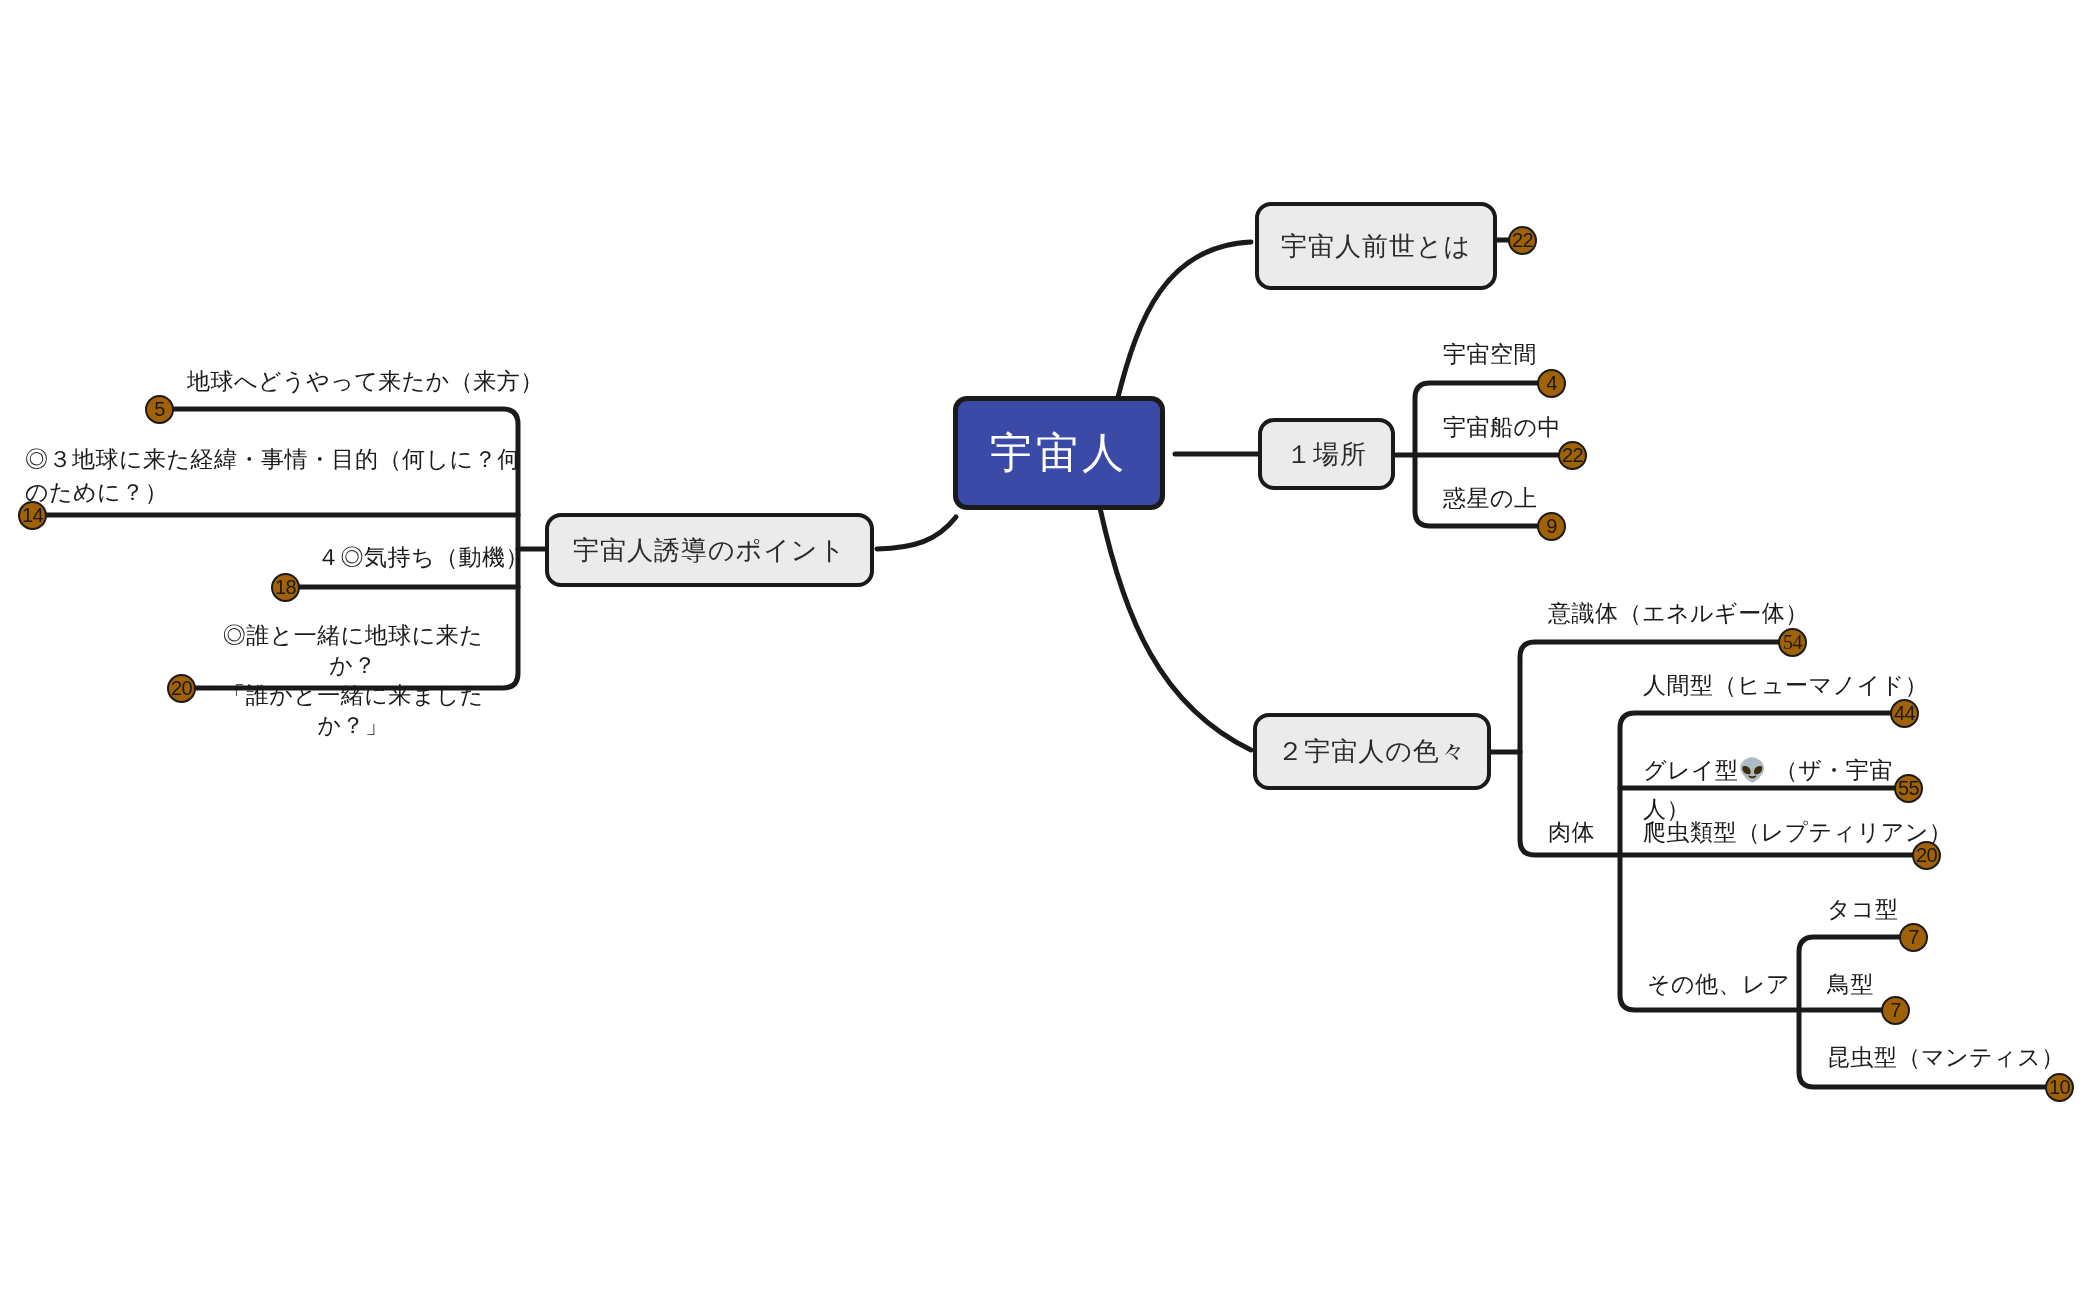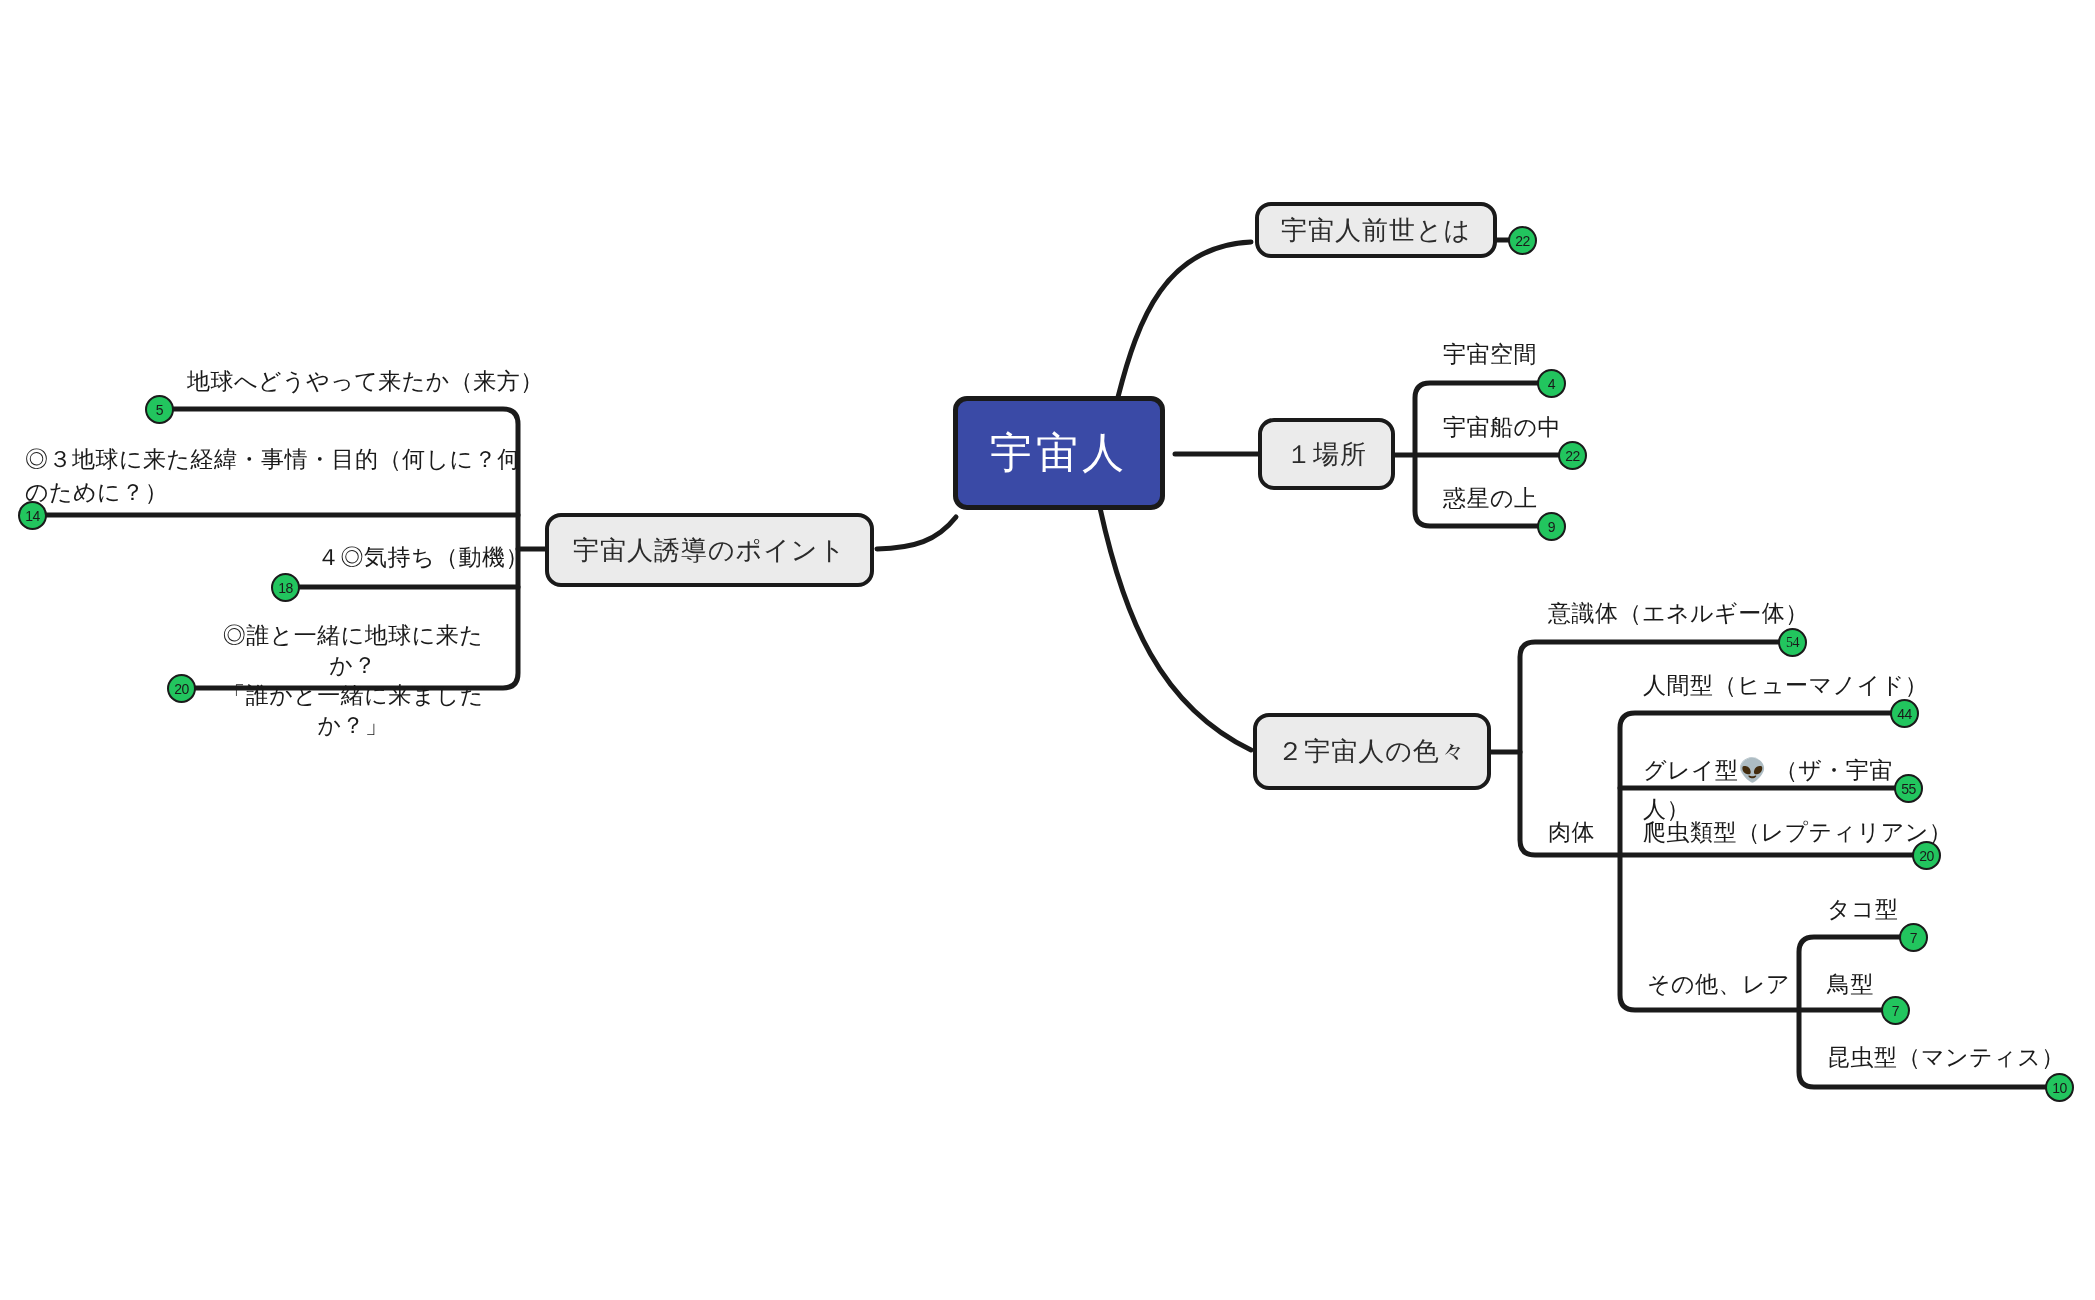--- a/index.html
+++ b/index.html
@@ -61,27 +61,27 @@
     cursor: default;
   }
   .leaf.lh33 { line-height: 33px; }
   .leaf.lh39 { line-height: 39px; }
   .leaf.lh30 { line-height: 30px; text-align: center; width: 290px; }
   .badge {
     position: absolute;
     box-sizing: border-box;
     width: 29px;
     height: 29px;
-    background: #22c55e;
+    background: #a16207;
     border: 2.5px solid #1a1a1a;
     border-radius: 50%;
     display: flex;
     align-items: center;
     justify-content: center;
-    font-size: 14px;
+    font-size: 20px;
     color: #1a1a1a;
     letter-spacing: -0.5px;
   }
 </style>
 </head>
 <body>
 
 <div id="canvas">
 
   <svg id="wires" viewBox="0 0 2095 1300">
@@ -100,21 +100,21 @@
     <path d="M 174 409 L 503 409 Q 518 409 518 424 L 518 673 Q 518 688 503 688 L 196 688"></path>
     <path d="M 47 515 L 518 515"></path>
     <path d="M 300 587 L 518 587"></path>
     <path d="M 518 549 L 548 549"></path>
   </svg>
 
   <div class="box root" style="left:953px; top:396px; width:212px; height:114px;">
     <span>宇宙人</span>
   </div>
 
-  <div class="box" style="left:1255px; top:202px; width:242px; height:56px;">
+  <div class="box" style="left:1255px; top:202px; width:242px; height:88px;">
     <span>宇宙人前世とは</span>
   </div>
 
   <div class="box" style="left:1258px; top:418px; width:137px; height:72px;">
     <span>１場所</span>
   </div>
 
   <div class="box" style="left:1253px; top:713px; width:238px; height:77px;">
     <span>２宇宙人の色々</span>
   </div>

